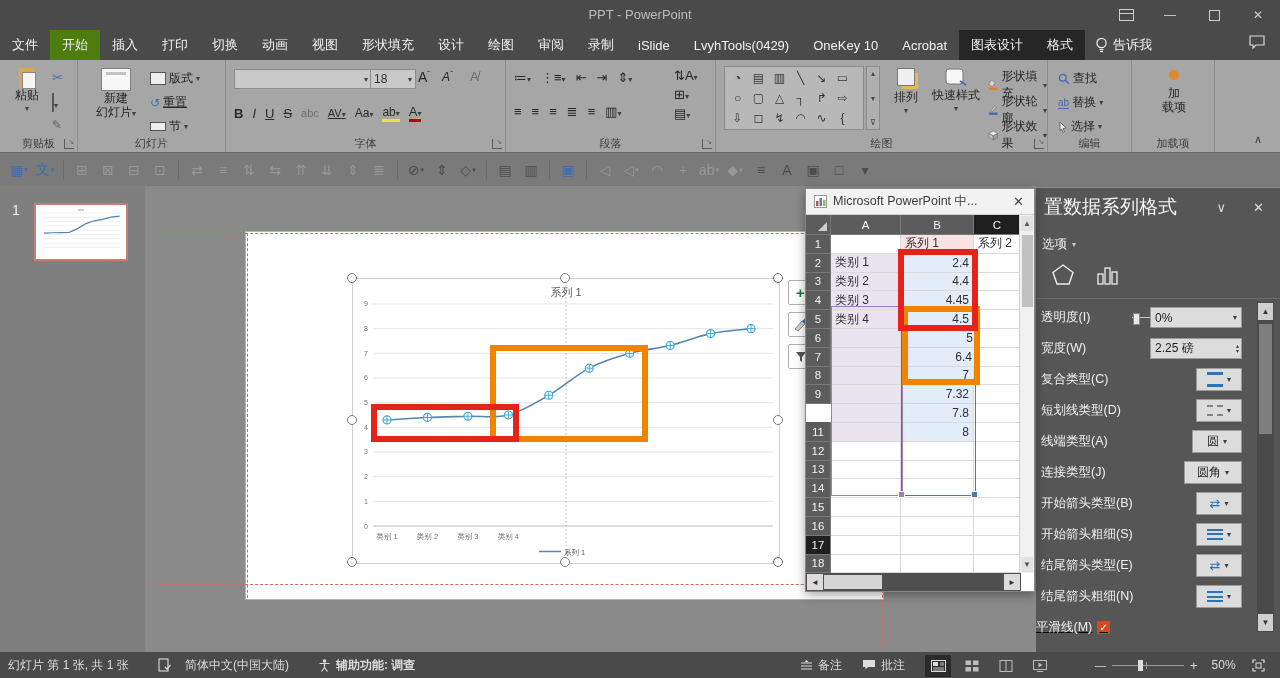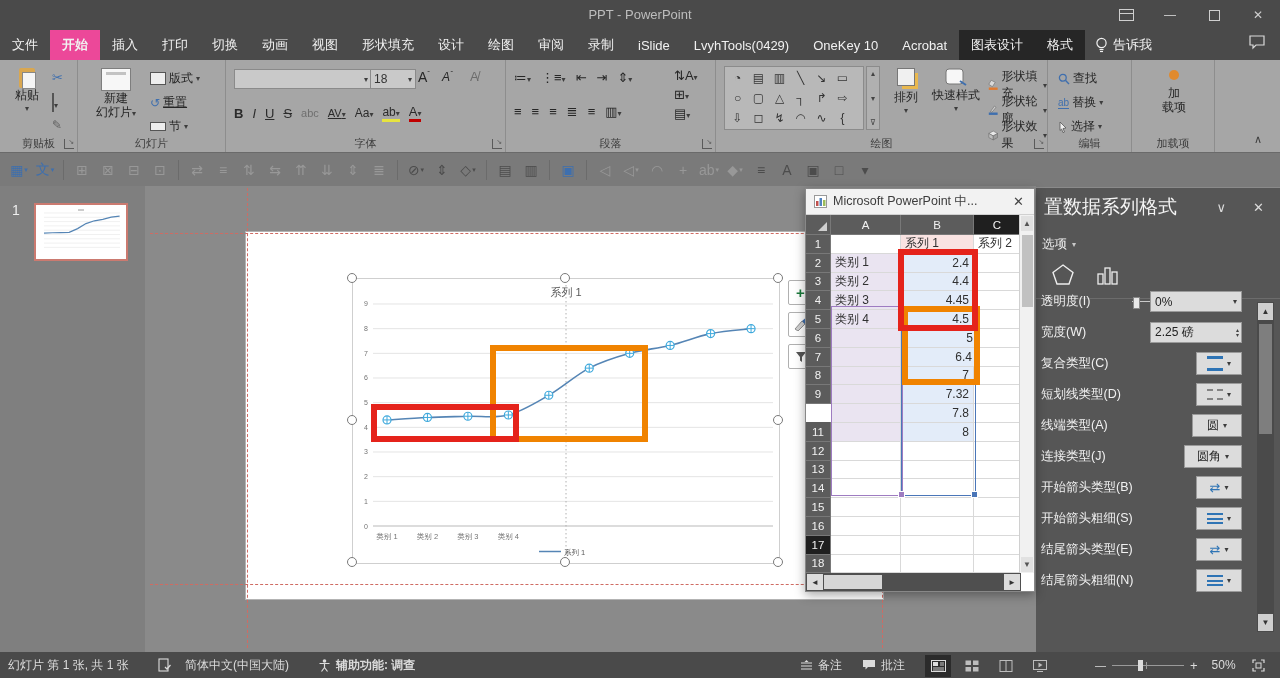--- a/index.html
+++ b/index.html
@@ -10,21 +10,21 @@
   .titlebar{position:absolute;top:0;left:0;right:0;height:30px;background:#4a4a4a;}
   .tb-title{position:absolute;left:0;right:0;top:7px;text-align:center;font-size:13px;color:#bdbdbd;}
   .tb-ctrls{position:absolute;right:0;top:0;display:flex;height:30px;}
   .tb-btn{width:44px;height:30px;display:flex;align-items:center;justify-content:center;color:#cfcfcf;font-size:12px;}
   .restore-box{width:9px;height:9px;border:1px solid #cfcfcf;}
   .ribdisp{width:13px;height:10px;border:1px solid #cfcfcf;position:relative;}
   .ribdisp:after{content:"";position:absolute;left:0;right:0;top:3px;border-top:1px solid #cfcfcf;}
   
   .tabbar{position:absolute;top:30px;left:0;right:0;height:30px;background:#4a4a4a;display:flex;align-items:stretch;}
   .tab{padding:0 12px;display:flex;align-items:center;font-size:13px;color:#f1f1f1;white-space:nowrap;cursor:default;}
-  .tab.active{background:#ec4899;font-weight:bold;}
+  .tab.active{background:#4d7c0f;}
   .tab.ctx{background:#262626;}
   .tellme{display:flex;align-items:center;gap:5px;padding:0 10px;color:#f1f1f1;font-size:13px;}
   .comment-top{position:absolute;right:14px;top:4px;}
   
   .ribbon{position:absolute;top:60px;left:0;right:0;height:92px;background:#a6a6a6;display:flex;}
   .rgroup{position:relative;height:92px;border-right:1px solid #8d8d8d;box-sizing:border-box;flex:none;}
   .rg-label{position:absolute;bottom:1px;left:0;right:0;text-align:center;font-size:11px;color:#3d3d3d;}
   .launch{position:absolute;bottom:3px;right:3px;width:9px;height:9px;border-left:1px solid #5a5a5a;border-bottom:1px solid #5a5a5a;font-size:7px;color:#5a5a5a;line-height:5px;text-align:right;}
   .rtxt{font-size:12px;color:#262626;}
   .rbtn{display:flex;align-items:center;gap:3px;font-size:12px;color:#262626;}
@@ -87,21 +87,21 @@
   .dw-hthumb{width:58px;height:14px;background:#d6d6d6;}
   .dw-anno{position:absolute;z-index:10;box-sizing:border-box;pointer-events:none;}
   
   .fpanel{position:absolute;left:1036px;top:2px;width:244px;bottom:0;background:#565656;z-index:20;}
   .fp-title{position:absolute;left:8px;top:6px;font-size:19px;color:#f5f5f5;white-space:nowrap;}
   .fp-hbtn{position:absolute;top:12px;font-size:13px;color:#dcdcdc;}
   .fp-opts{position:absolute;left:6px;top:48px;font-size:12.5px;color:#f1f1f1;display:flex;gap:5px;align-items:center;}
   .fp-opts .car{color:#c9c9c9;}
   .fp-icons{position:absolute;left:14px;top:74px;display:flex;gap:18px;}
   .fp-div{position:absolute;left:0;right:0;top:110px;border-top:1px solid #6c6c6c;}
-  .fp-rows{position:absolute;left:0;top:98px;right:0;text-decoration:underline;}
+  .fp-rows{position:absolute;left:0;top:114px;right:0;text-decoration:underline;}
   .fp-row{position:relative;height:31px;display:flex;align-items:center;}
   .fp-label{position:absolute;left:5px;font-size:12.5px;color:#f1f1f1;white-space:nowrap;}
   .fp-combo{position:absolute;right:38px;width:92px;height:21px;background:#dcdcdc;border:1px solid #9a9a9a;display:flex;align-items:center;justify-content:space-between;padding:0 4px;font-size:12px;color:#222;box-sizing:border-box;}
   .fp-spin{position:absolute;right:38px;width:92px;height:21px;background:#dcdcdc;border:1px solid #9a9a9a;display:flex;align-items:center;justify-content:space-between;padding:0 2px 0 4px;font-size:12px;color:#222;box-sizing:border-box;}
   .spincol{display:flex;flex-direction:column;font-size:6px;color:#444;line-height:5px;}
   .fp-dd{position:absolute;right:38px;height:23px;background:#dcdcdc;border:1px solid #9a9a9a;display:flex;align-items:center;justify-content:center;gap:4px;padding:0 4px;font-size:12px;color:#222;box-sizing:border-box;}
   .fp-slider{position:absolute;left:96px;width:46px;height:12px;}
   .fp-slider .track{position:absolute;left:0;right:0;top:5px;border-top:1px solid #c9c9c9;}
   .fp-slider .th{position:absolute;left:1px;top:1px;width:5px;height:10px;background:#e8e8e8;border:1px solid #888;}
   .ic-2l{width:16px;height:9px;border-top:3px solid #2e74b5;border-bottom:3px solid #2e74b5;}
@@ -735,20 +735,24 @@
               <span class="car">▾</span>
             </div>
           </div>
           <div class="fp-row">
             <span class="fp-label">结尾箭头粗细(N)</span>
             <div class="fp-dd" style="width: 46px;">
               <span class="ic-4l"></span>
               <span class="car">▾</span>
             </div>
           </div>
+          <div class="fp-row">
+            <span class="fp-label" style="position: static;">平滑线(M)</span>
+            <span class="fp-check" style="margin-left: 5px; background: rgb(207, 75, 32);">✓</span>
+          </div>
         </div>
       <div class="fp-scroll">
         <div class="fp-sarrow" style="top:1px;">▲</div>
         <div class="fp-sthumb"></div>
         <div class="fp-sarrow" style="bottom:1px;">▼</div>
       </div>
     </div>
   </div>
 
   <div class="statusbar">

